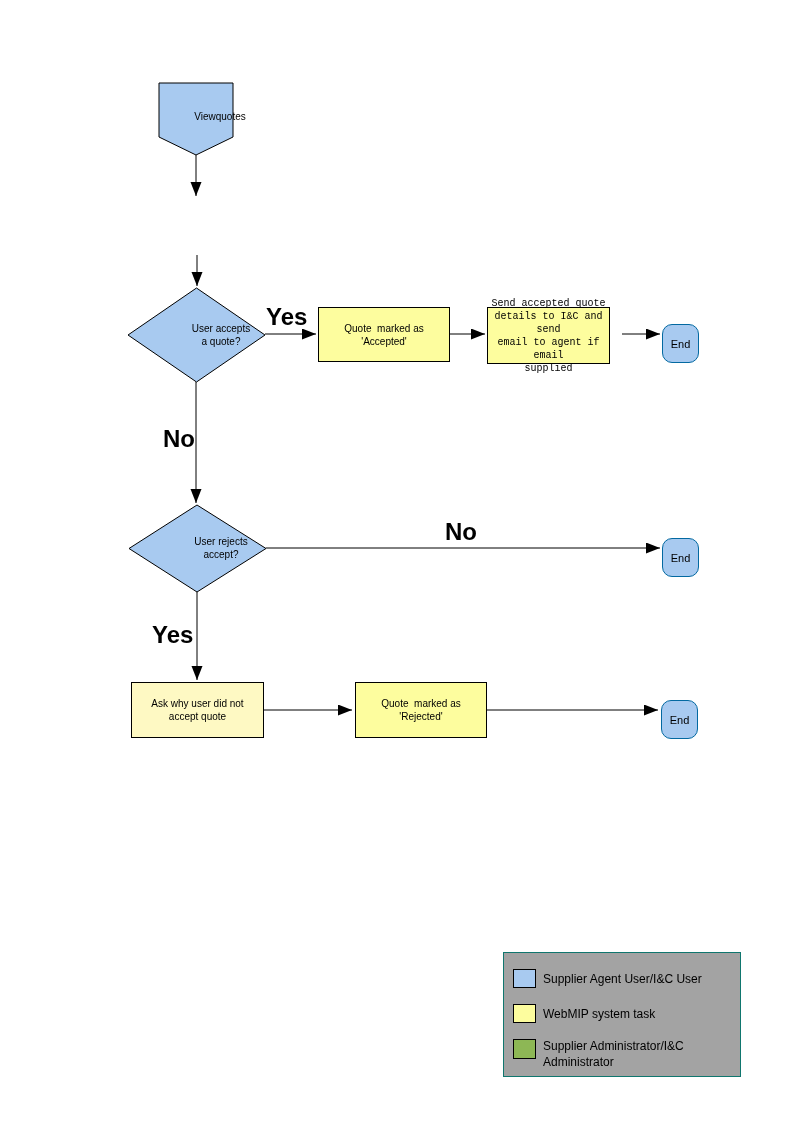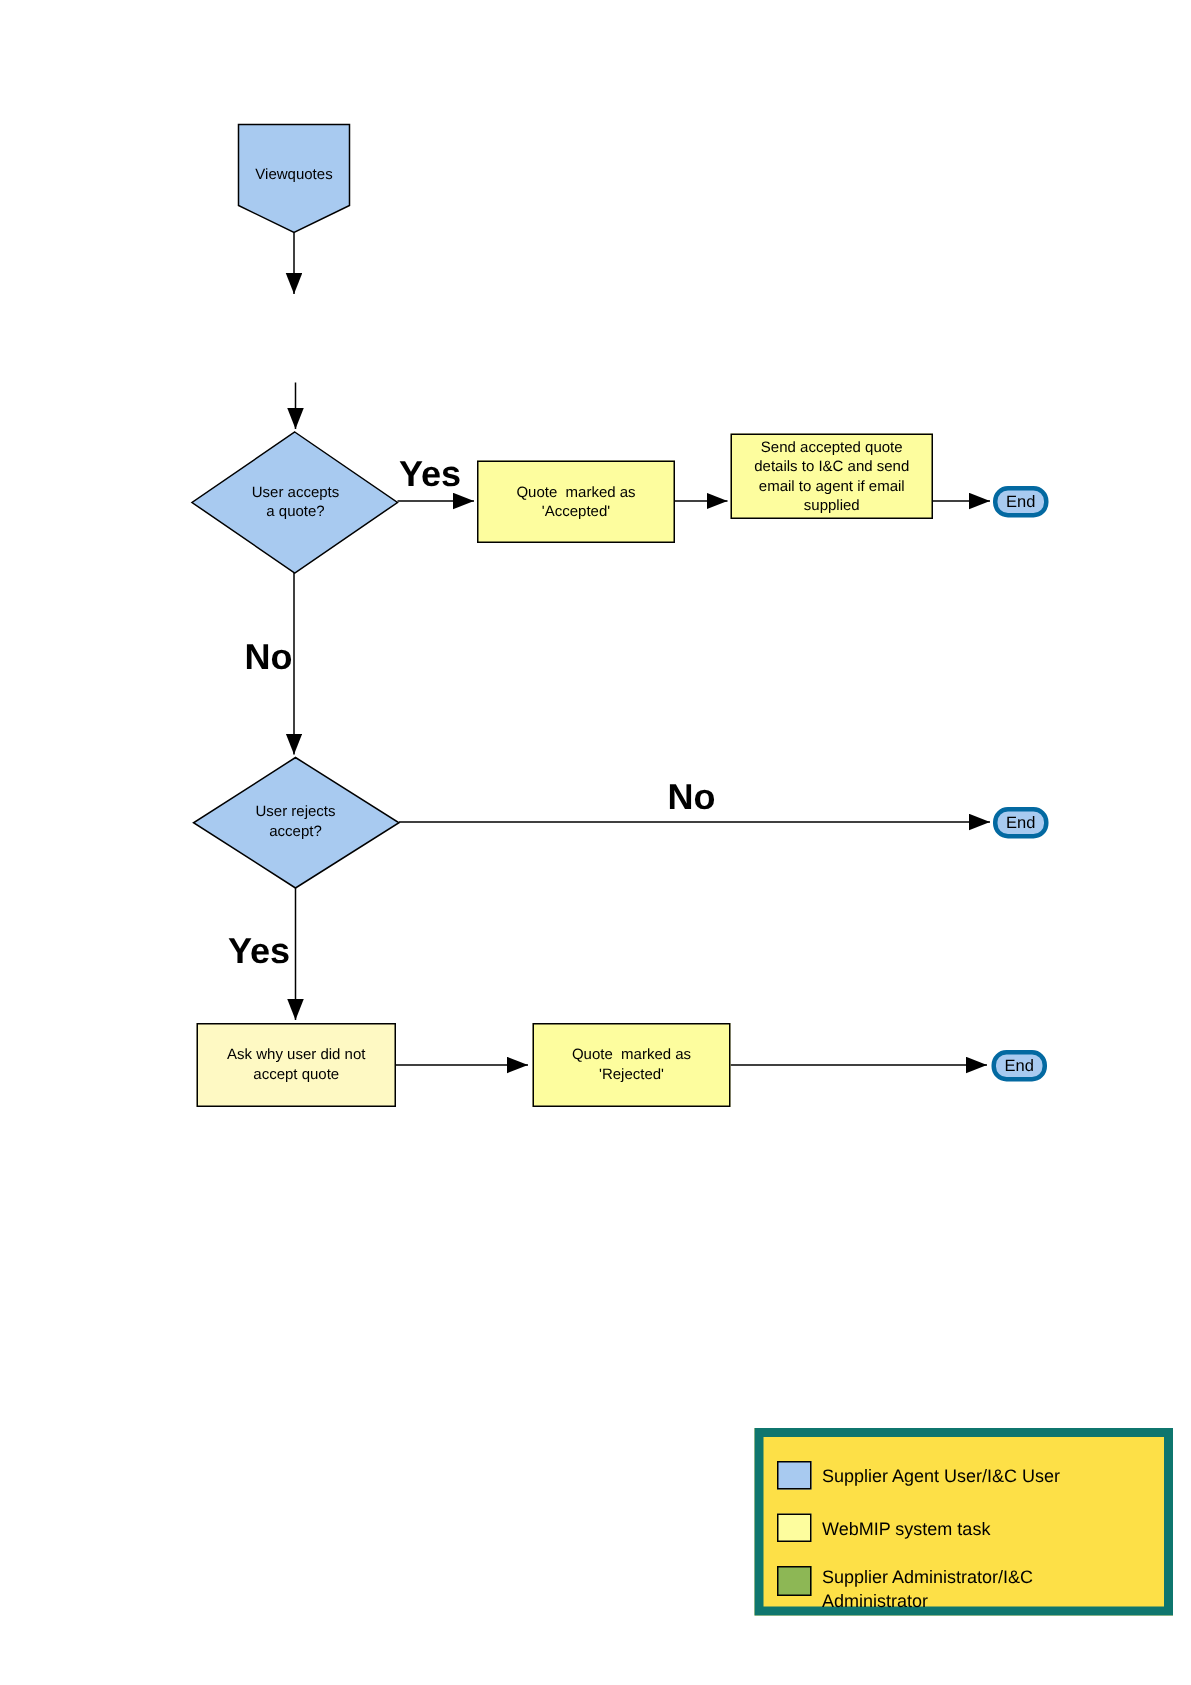--- a/index.html
+++ b/index.html
@@ -3,38 +3,38 @@
 <meta charset="utf-8">
 <style>
   html,body { margin:0; padding:0; background:#ffffff; }
   .page {
     position:relative; width:794px; height:1123px; background:#ffffff;
     font-family:"Liberation Sans", sans-serif; color:#000; overflow:hidden;
   }
   svg.layer { position:absolute; left:0; top:0; width:794px; height:1123px; }
   .node-text {
     position:absolute; display:flex; align-items:center; justify-content:center;
-    text-align:center; font-size:10px; line-height:13px; white-space:pre-wrap;
+    text-align:center; font-size:10px; line-height:13px; white-space:pre-wrap;margin-left:24px;
   }
   .box {
     position:absolute; border:1px solid #000; box-sizing:border-box;
     display:flex; align-items:center; justify-content:center;
     text-align:center; font-size:10px; line-height:13px; white-space:pre-wrap;
   }
   .end-shape {
-    position:absolute; width:37px; height:21px; border:3px solid #0369a1;
+    position:absolute; width:37px; height:39px; border:1px solid #0369a1;
     border-radius:10px; box-sizing:border-box;
     display:flex; align-items:center; justify-content:center; font-size:11px;text-align:right;
   }
   .flow-label {
     position:absolute; font-size:24px; line-height:22px; white-space:nowrap;font-weight:bold;
   }
   .legend {
-    position:absolute; left:503px; top:952px; width:279px; height:125px;
-    border:6px solid #0f766e; background:#fde047; box-sizing:border-box;
+    position:absolute; left:503px; top:952px; width:238px; height:125px;
+    border:1px solid #0f766e; background:#a3a3a3; box-sizing:border-box;
   }
   .legend .swatch {
     position:absolute; left:9px; width:23px; height:19px;
     border:1px solid #000; box-sizing:border-box;
   }
   .legend .lg-label {
     position:absolute; left:39px; width:192px; font-size:12px; line-height:16px;
     display:flex; align-items:center; white-space:pre-wrap;
   }
 </style>
@@ -69,21 +69,21 @@
 
   <div class="node-text" style="left:159px; top:105px; width:74px; height:22px;">Viewquotes</div>
 
 
   <div class="node-text" style="left:139px; top:321px; width:116px; height:28px;">User accepts
 a quote?</div>
 
   <div class="box" style="left: 318px; top: 307px; width: 132px; height: 55px; background: rgb(253, 253, 158);">Quote  marked as
 'Accepted'</div>
 
-  <div class="box" style="left: 487px; top: 289px; width: 135px; height: 57px; background: rgb(253, 253, 158);">Send accepted quote
+  <div class="box" style="left: 487px; top: 307px; width: 123px; height: 57px; background: rgb(253, 253, 158); font-family: Liberation Mono, monospace;">Send accepted quote
 details to I&amp;C and send
 email to agent if email
 supplied</div>
 
   <div class="end-shape" style="left: 662px; top: 324px; background: rgb(168, 202, 240);">End</div>
 
   <div class="node-text" style="left:139px; top:534px; width:116px; height:28px;">User rejects
 accept?</div>
 
   <div class="end-shape" style="left: 662px; top: 538px; background: rgb(168, 202, 240);">End</div>

